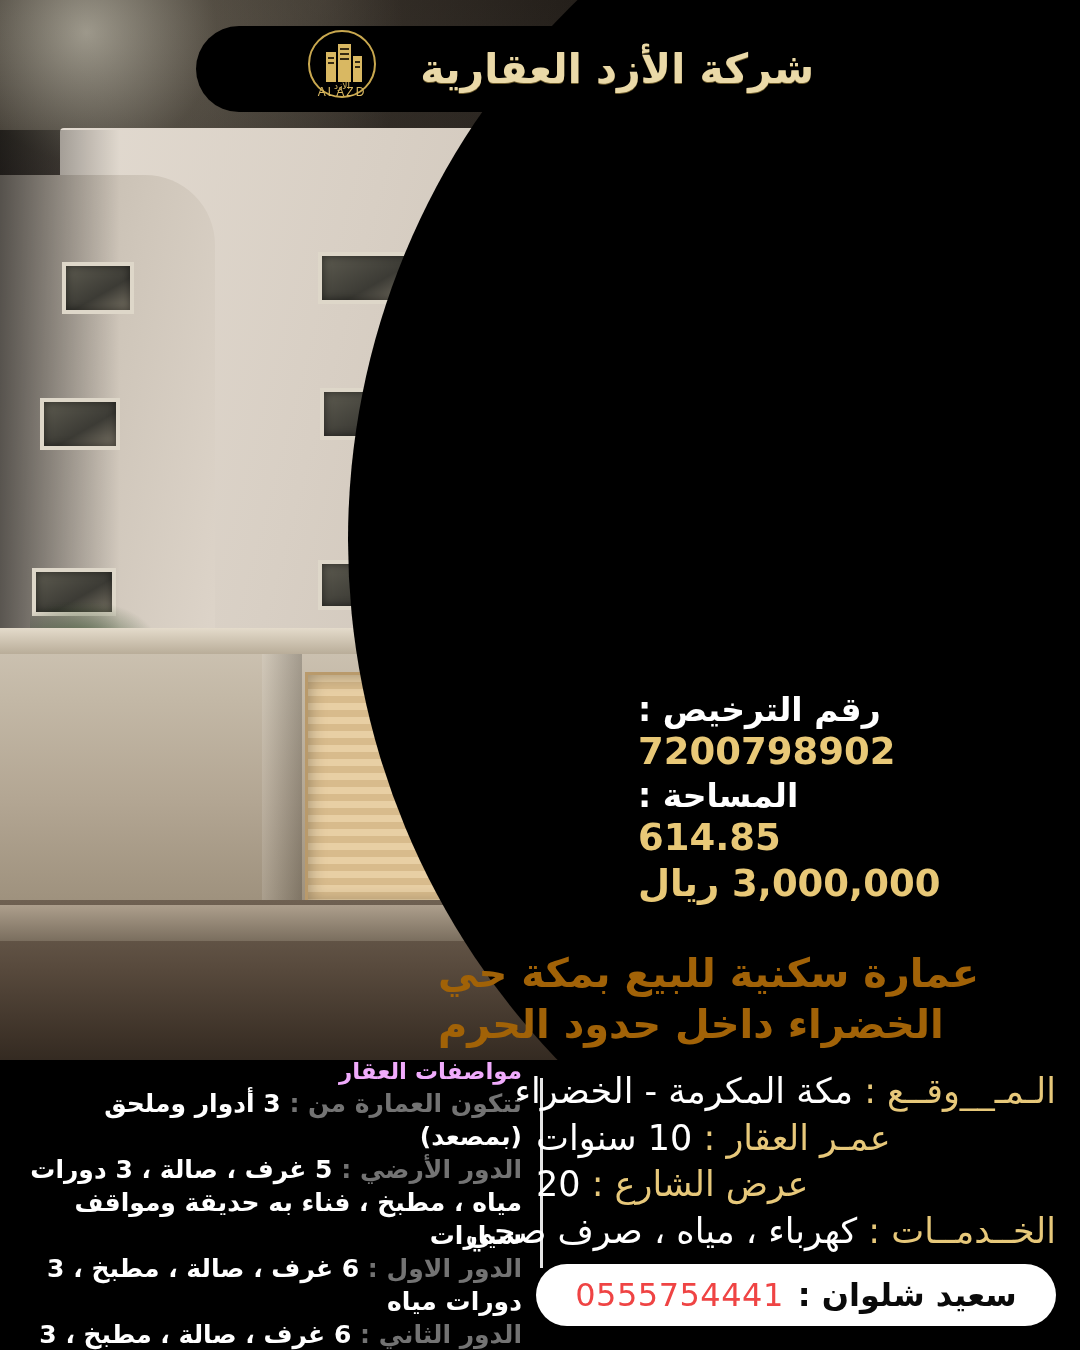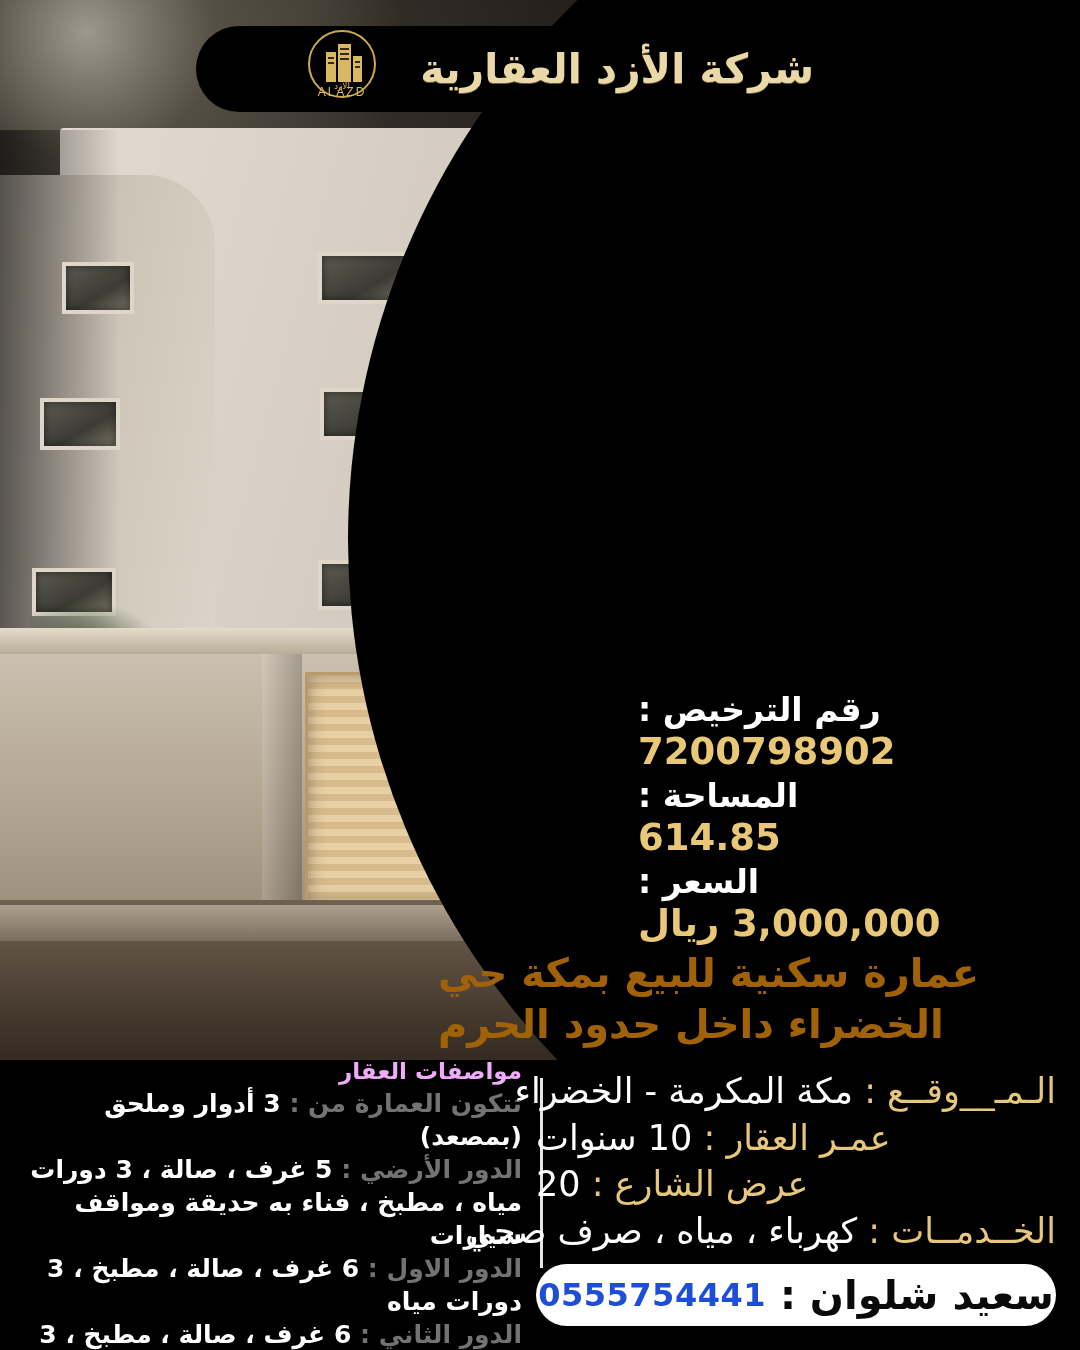--- a/index.html
+++ b/index.html
@@ -262,27 +262,27 @@
     background: #ffffff;
     border-radius: 31px;
     display: flex;
     align-items: center;
     justify-content: center;
     gap: 14px;
     direction: rtl;
   }
   .contact .name {
     color: #0a0a0a;
-    font-size: 40px;
+    font-size: 32px;
     font-weight: bold;
   }
   .contact .phone {
-    color: #1d4ed8;
+    color: #ef4444;
     font-size: 32px;
-    font-weight: bold;
+    font-weight: normal;
     letter-spacing: .5px;
   }
 </style>
 </head>
 <body>
 
 <div class="poster">
 
   <div class="photo-wrap">
     <div class="photo"></div>
@@ -353,21 +353,20 @@
   <div class="keyinfo">
     <div class="row">
       <div class="lbl">رقم الترخيص :</div>
       <div class="val">7200798902</div>
     </div>
     <div class="row">
       <div class="lbl">المساحة :</div>
       <div class="val">614.85</div>
     </div>
     <div class="row">
-      <div class="lbl">السعر :</div>
       <div class="val">3,000,000 ريال</div>
     </div>
   </div>
 
   <div class="headline">عمارة سكنية للبيع بمكة حي الخضراء داخل حدود الحرم</div>
 
   <div class="divider"></div>
 
   <div class="specs-right">
     <div class="line">

